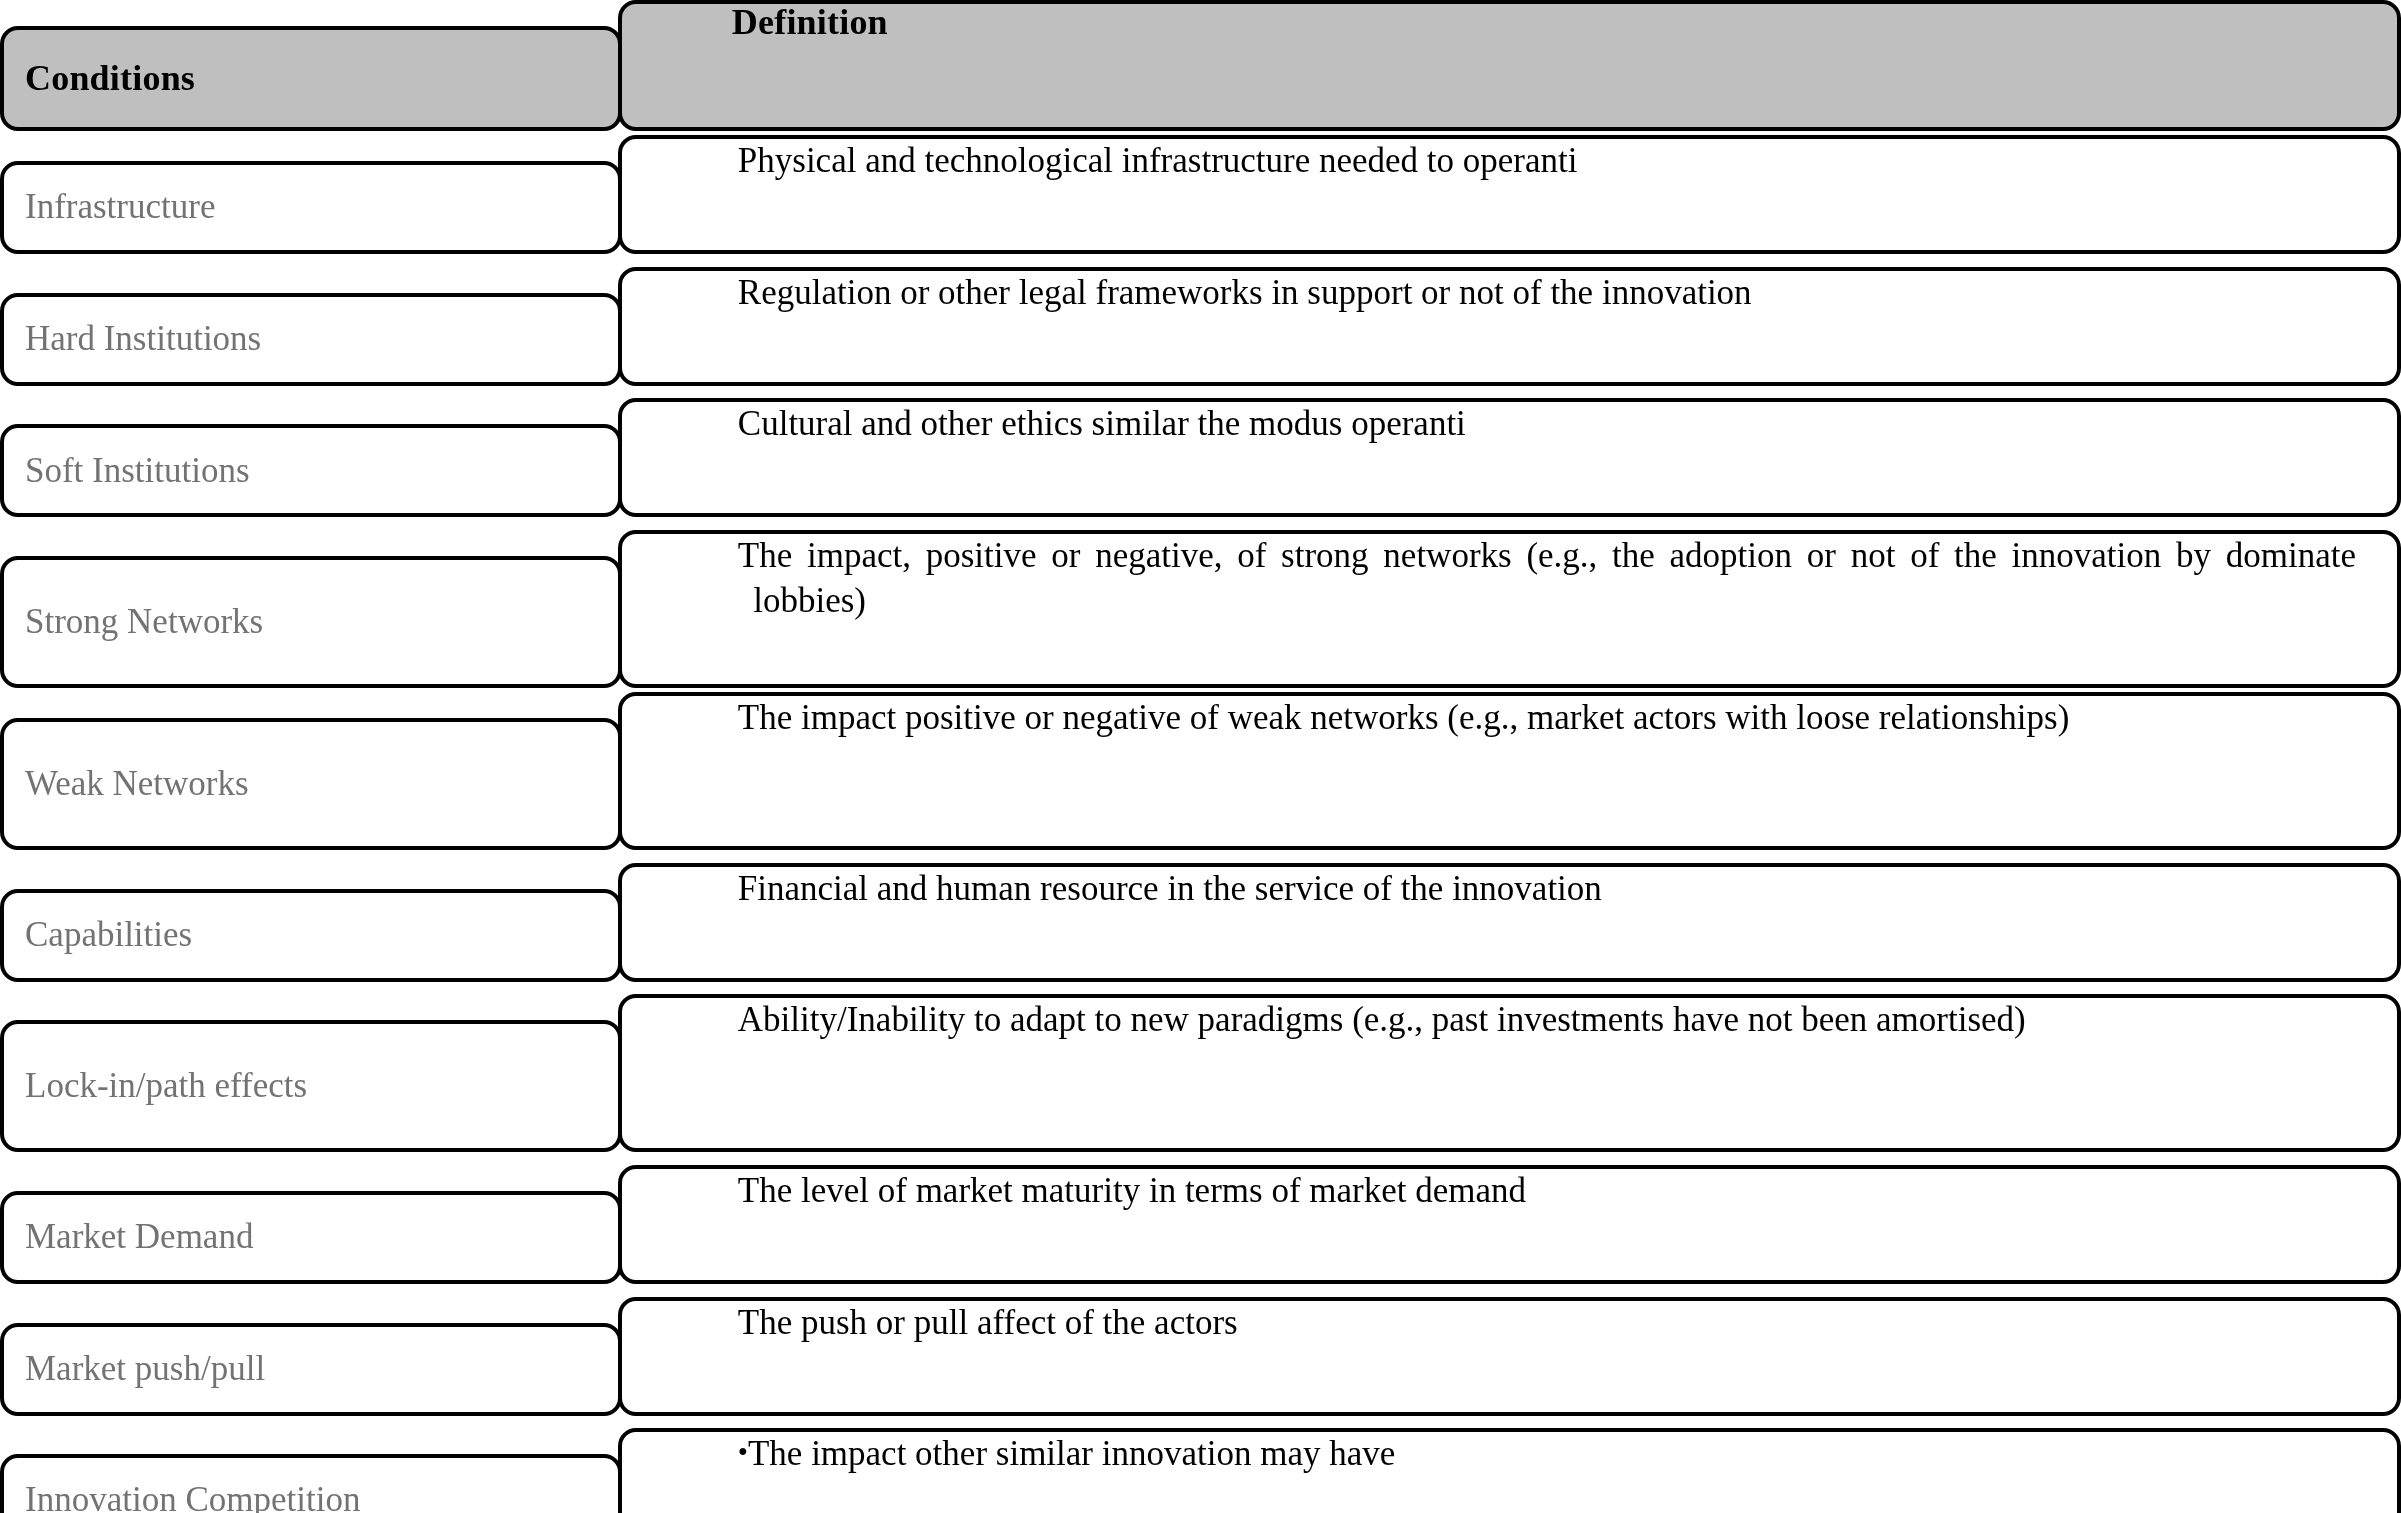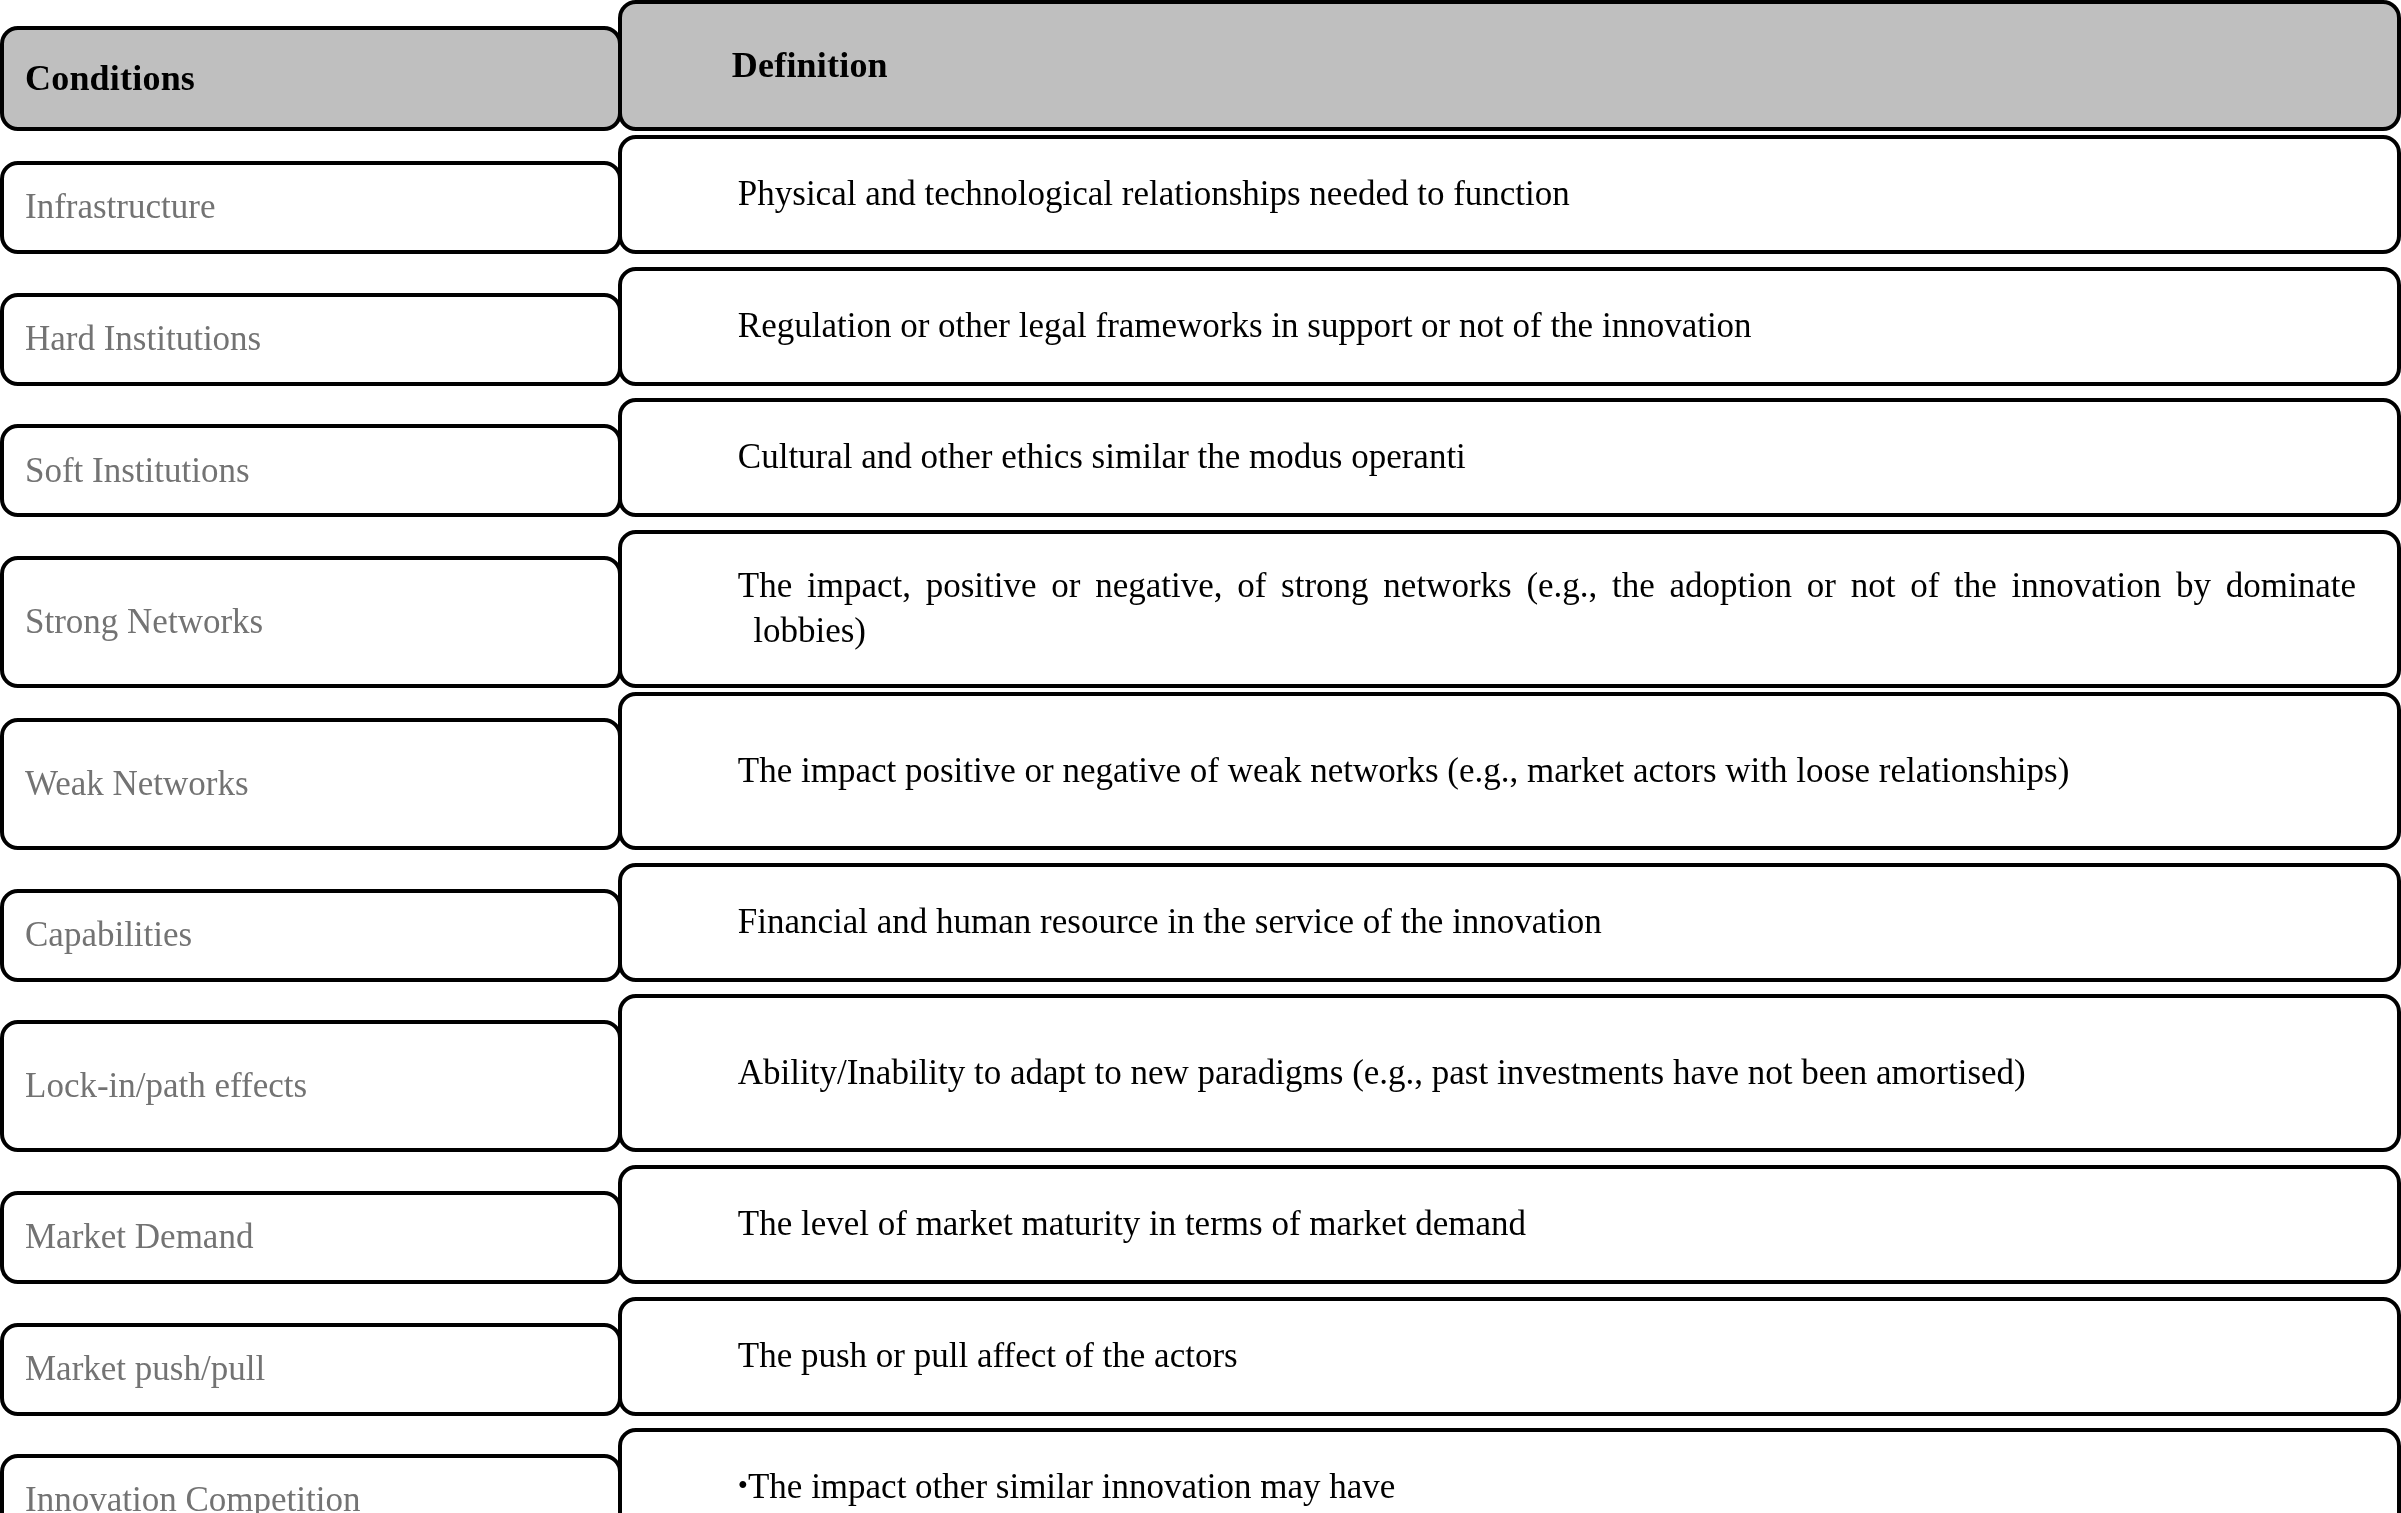--- a/index.html
+++ b/index.html
@@ -47,21 +47,21 @@
 
   
   .cell-def {
     box-sizing: border-box;
     flex: 1 1 auto;
     margin-left: -4.2px;
     border: 4.9px solid #000000;
     border-radius: 18px;
     background: #ffffff;
     display: flex;
-    align-items: center;
+    align-items: flex-start;
     padding-left: 116px;
     padding-right: 41px;
     position: relative;
     z-index: 2;
   }
 
   
   .row-head .cell-cond,
   .row-head .cell-def {
     background: #bfbfbf;
@@ -136,21 +136,21 @@
       <span class="head-text">Definition</span>
     </div>
   </div>
   <div class="gap-head"></div>
 
   <div class="row h-single">
     <div class="cell-cond">
       <span class="cond-text">Infrastructure</span>
     </div>
     <div class="cell-def">
-      <span class="def-text single">Physical and technological relationships needed to function</span>
+      <span class="def-text single">Physical and technological infrastructure needed to operanti</span>
     </div>
   </div>
   <div class="gap"></div>
 
   <div class="row h-single">
     <div class="cell-cond">
       <span class="cond-text">Hard Institutions</span>
     </div>
     <div class="cell-def">
       <span class="def-text single">Regulation or other legal frameworks in support or not of the innovation</span>

